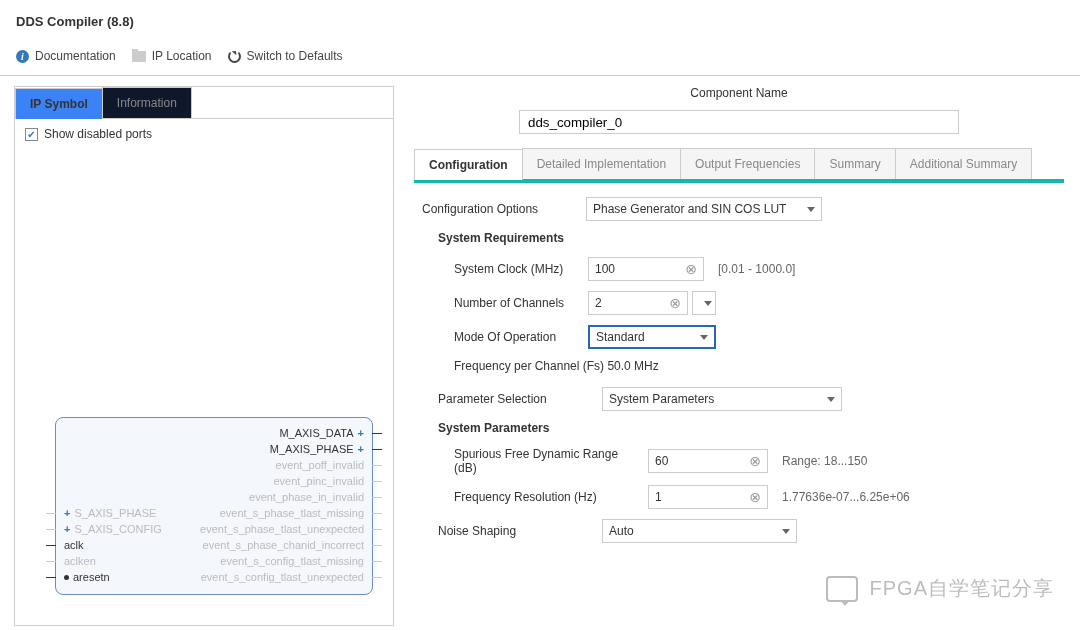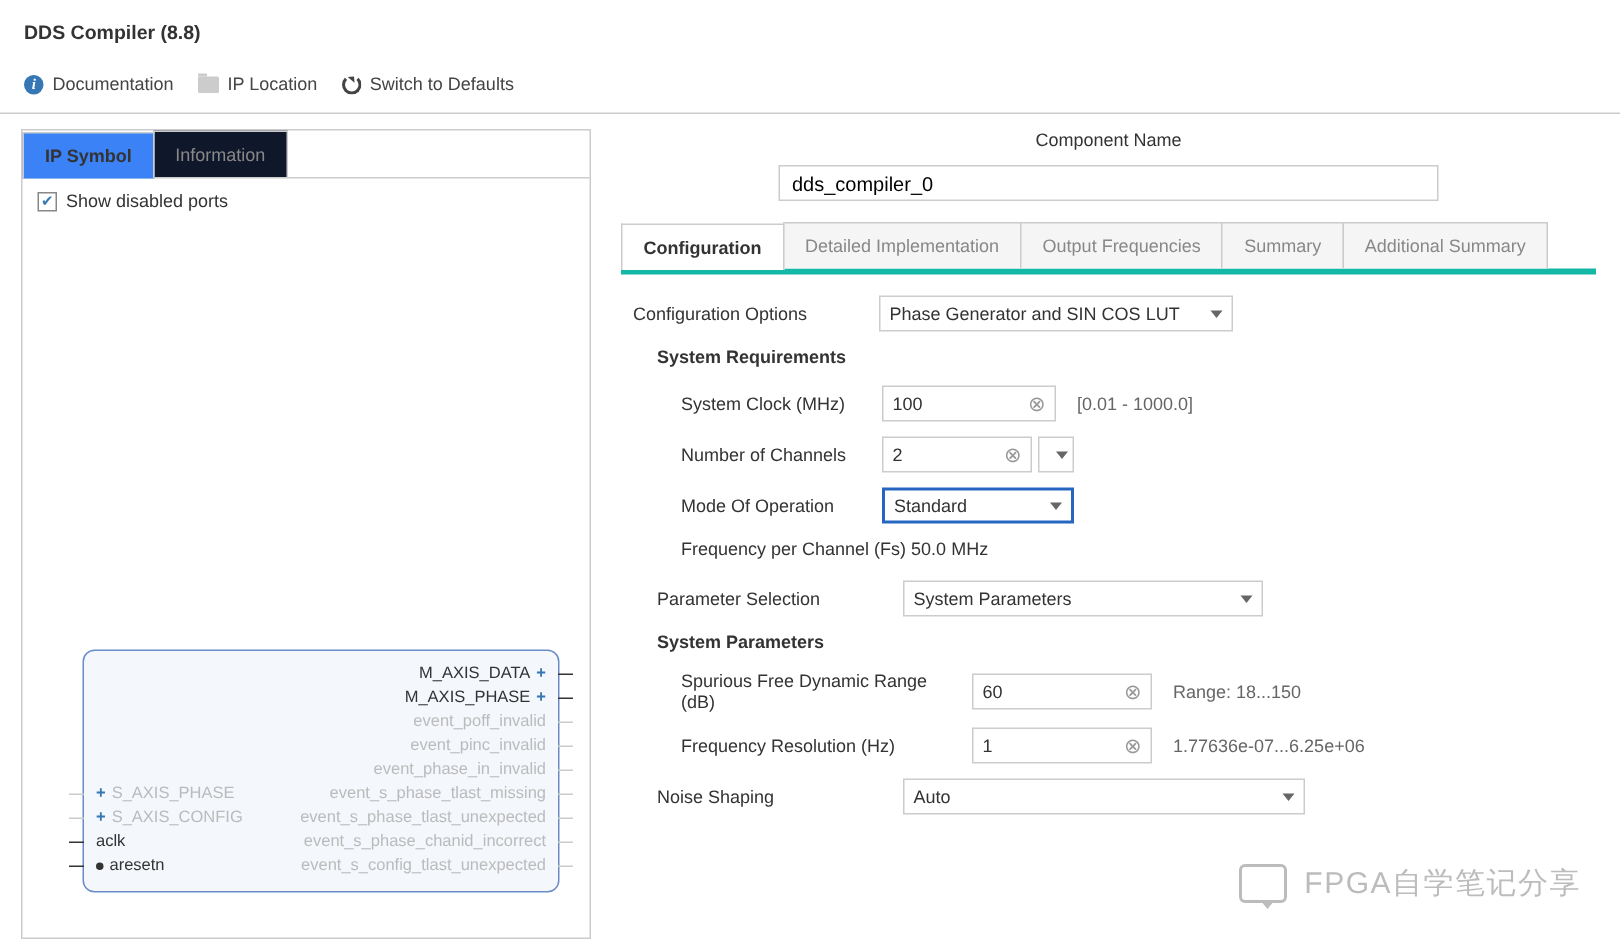--- a/index.html
+++ b/index.html
@@ -149,20 +149,30 @@
             <span class="stub stub-l" style="top: 7px;"></span>
             <span class="stub stub-r d" style="top: 7px;"></span>
             <div class="port-left">
               <span>aclk</span>
             </div>
             <div class="port-right">
               <span class="disabled-port">event_s_phase_chanid_incorrect</span>
             </div>
           </div>
           <div class="port-row" style="position: relative;">
+            <span class="stub stub-l d" style="top: 7px;"></span>
+            <span class="stub stub-r d" style="top: 7px;"></span>
+            <div class="port-left">
+              <span class="disabled-port">aclken</span>
+            </div>
+            <div class="port-right">
+              <span class="disabled-port">event_s_config_tlast_missing</span>
+            </div>
+          </div>
+          <div class="port-row" style="position: relative;">
             <span class="stub stub-l" style="top: 7px;"></span>
             <span class="stub stub-r d" style="top: 7px;"></span>
             <div class="port-left">
               <span class="dot"></span>
               <span>aresetn</span>
             </div>
             <div class="port-right">
               <span class="disabled-port">event_s_config_tlast_unexpected</span>
             </div>
           </div>
@@ -250,21 +260,21 @@
           <div class="input-box" style="width:120px">
             <span>1</span>
             <span class="clear-x">⊗</span>
           </div>
           <span class="hint">1.77636e-07...6.25e+06</span>
         </div>
       </div>
 
       <div class="form-row" style="margin-top:10px;margin-left:16px">
         <span class="form-label" style="width:160px">Noise Shaping</span>
-        <div class="select-box" style="width:268px">
+        <div class="select-box" style="width:195px">
           <span>Auto</span>
           <span class="chev"></span>
         </div>
       </div>
     </div>
   </div>
 </div>
 
 <div class="watermark">
   <span class="wm-icon"></span>

